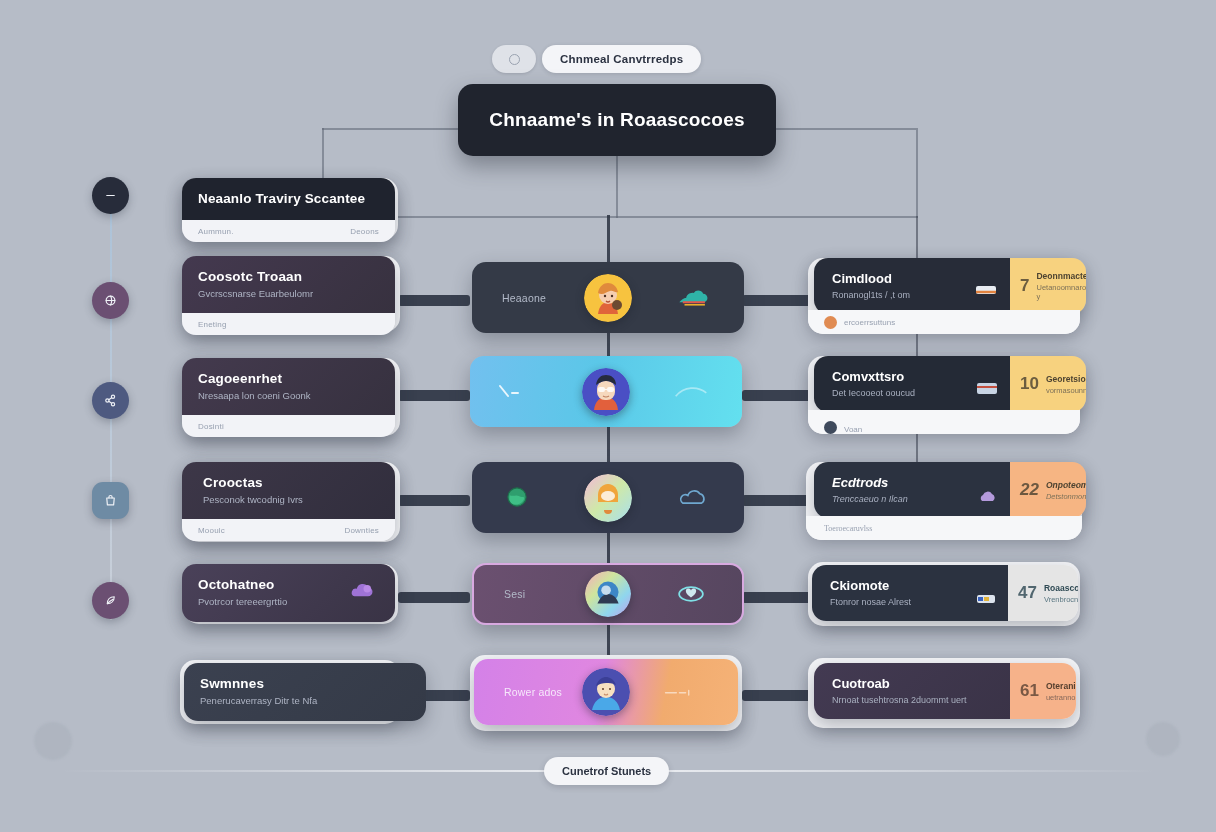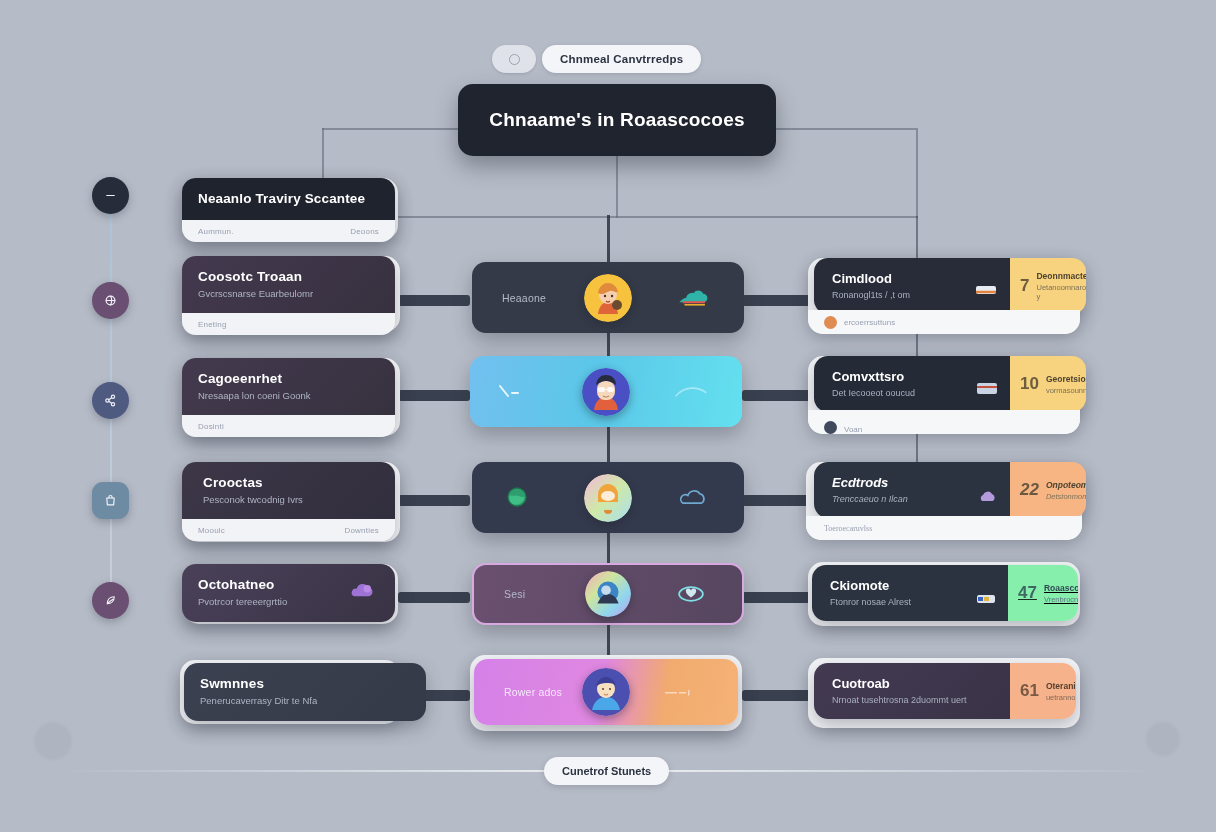--- a/index.html
+++ b/index.html
@@ -418,21 +418,21 @@
   <div class="rcard" style="left:812px;top:565px;width:266px;">
     <div class="dark" style="background:#2b3240;">
       <div class="t">Ckiomote</div>
       <div class="s">Ftonror nosae  Alrest</div>
       <svg style="position:absolute;right:8px;top:27px;width:24px;height:14px;" viewBox="0 0 24 14">
         <rect x="1" y="3" width="18" height="8" rx="2" fill="#dde4ee"></rect>
         <rect x="2" y="5" width="5" height="4" fill="#3a63c0"></rect>
         <rect x="8" y="5" width="5" height="4" fill="#e2b43c"></rect>
       </svg>
     </div>
-    <div class="accent" style="background:#86efac;text-decoration:underline;">
+    <div class="accent" style="background:#e5e5e5;">
       <div class="num" style="color:#2d4752;">47</div>
       <div class="txtwrap">
         <div class="a1" style="color:#2f4a54;">Roaascocoes</div>
         <div class="a2" style="color:#5a7782;">Vrenbrocneor</div>
       </div>
     </div>
   </div>
 
   <div class="card-shell" style="left:808px;top:658px;width:272px;height:70px;"></div>
   <div class="rcard" style="left:814px;top:663px;width:262px;">

